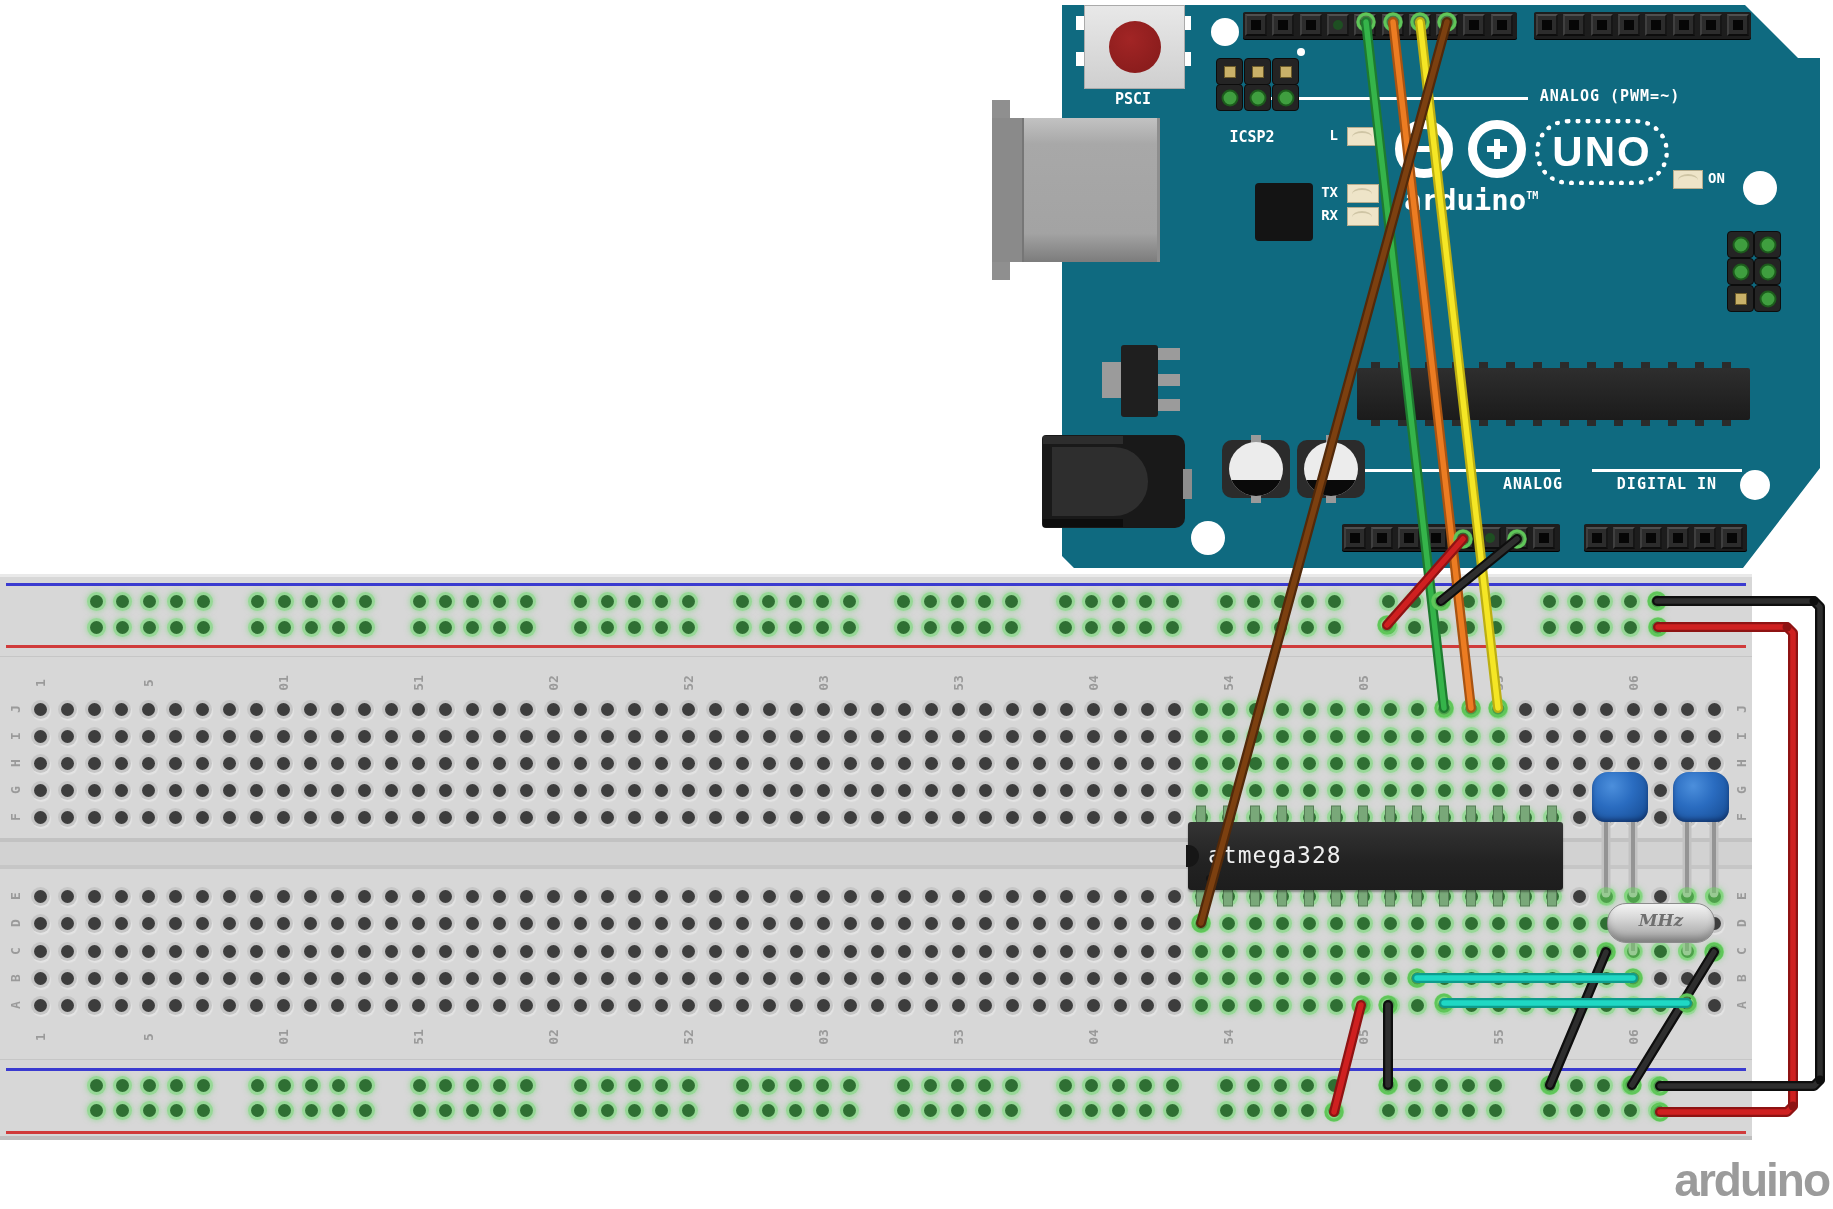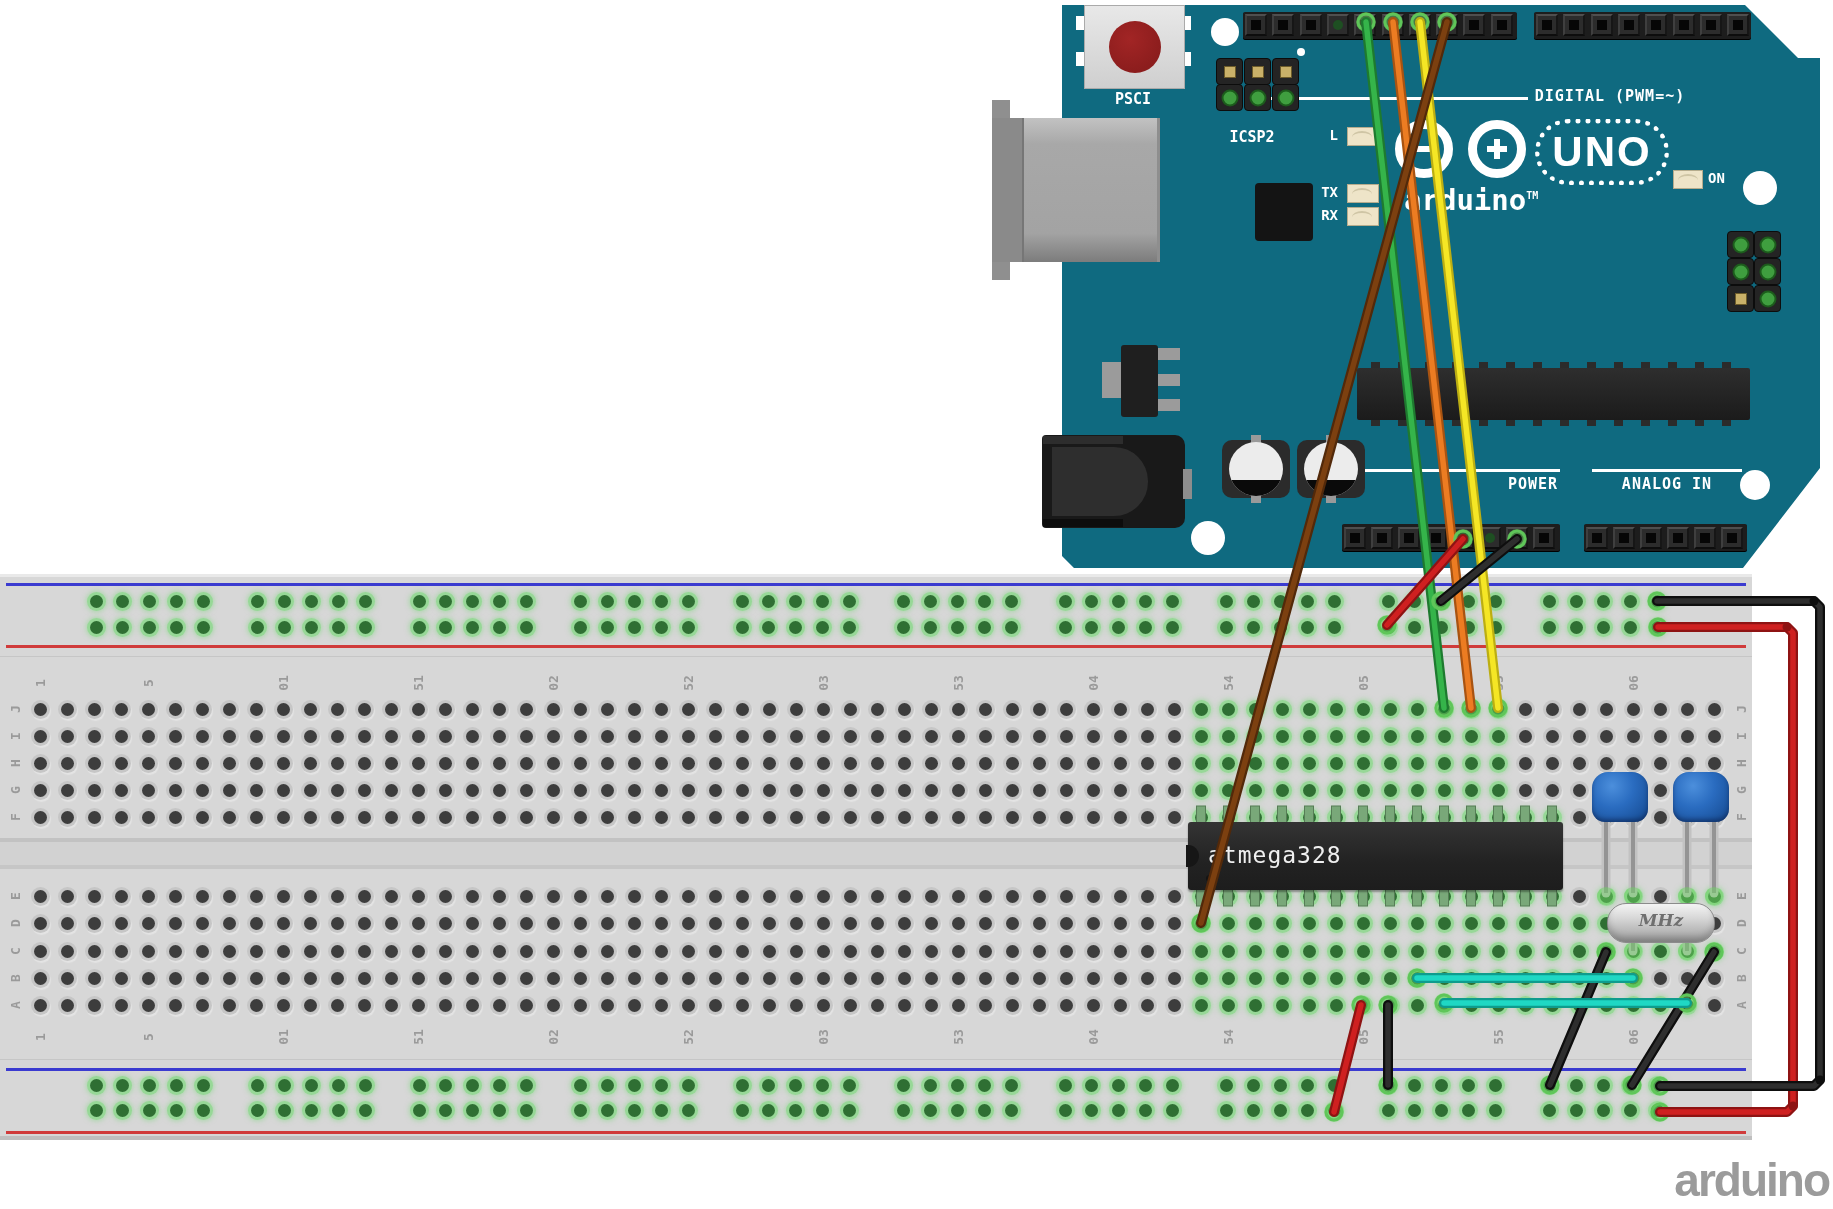--- a/index.html
+++ b/index.html
@@ -1100,25 +1100,25 @@
   <div class="ring" style="left:1468px;top:120px;width:40px;height:40px">
     <div style="position:absolute;left:50%;top:50%;transform:translate(-50%,-50%);width:20px;height:6px;background:#fff"></div>
     <div style="position:absolute;left:50%;top:50%;transform:translate(-50%,-50%);width:6px;height:20px;background:#fff"></div>
   </div>
   <div id="uno-oval" class="apart" style="left:1535px;top:119px;width:124px;height:56px">
     <span class="board-text" style="position:static;font-size:42px;line-height:56px;font-family:'Liberation Sans',sans-serif;letter-spacing:2px">UNO</span>
   </div>
   <div class="board-text" style="left:1404px;top:183px;font-size:29px"><span>arduino</span><sup style="font-size:10px">TM</sup></div>
 
   <div class="wline" style="left:1255px;top:97px;width:273px"></div>
-  <div class="board-text" style="left:1610px;top:96px;transform:translate(-50%,-50%);font-size:15px;letter-spacing:1px">DIGITAL (PWM=~)</div>
+  <div class="board-text" style="left:1610px;top:96px;transform:translate(-50%,-50%);font-size:15px;letter-spacing:1px">ANALOG (PWM=~)</div>
   <div class="wline" style="left:1340px;top:469px;width:220px"></div>
-  <div class="board-text" style="left:1533px;top:484px;transform:translate(-50%,-50%);font-size:15px;letter-spacing:1px">POWER</div>
+  <div class="board-text" style="left:1533px;top:484px;transform:translate(-50%,-50%);font-size:15px;letter-spacing:1px">ANALOG</div>
   <div class="wline" style="left:1592px;top:469px;width:150px"></div>
-  <div class="board-text" style="left:1667px;top:484px;transform:translate(-50%,-50%);font-size:15px;letter-spacing:1px">ANALOG IN</div>
+  <div class="board-text" style="left:1667px;top:484px;transform:translate(-50%,-50%);font-size:15px;letter-spacing:1px">DIGITAL IN</div>
 
   <div class="board-text" style="left:1252px;top:137px;transform:translate(-50%,-50%);font-size:15px">ICSP2</div>
   <div id="icsp-vlabel">
       <div class="bb-text" style="left: 1706px; top: 272px; transform: translate(-50%, -50%) rotate(-90deg); color: rgb(255, 255, 255); font-size: 13px; font-weight: bold;">PSCI</div>
       <div class="bb-text" style="left: 1713px; top: 222px; transform: translate(-50%, -50%) rotate(-90deg); color: rgb(255, 255, 255); font-size: 12px; font-weight: bold;">1</div>
     </div>
 
   <div id="gen-arduino">
       <div class="hstrip" style="left: 1243px; top: 12px; width: 274px; height: 27px;"></div>
       <div class="pinsq" style="left: 1245px; top: 14px; z-index: 25;">

